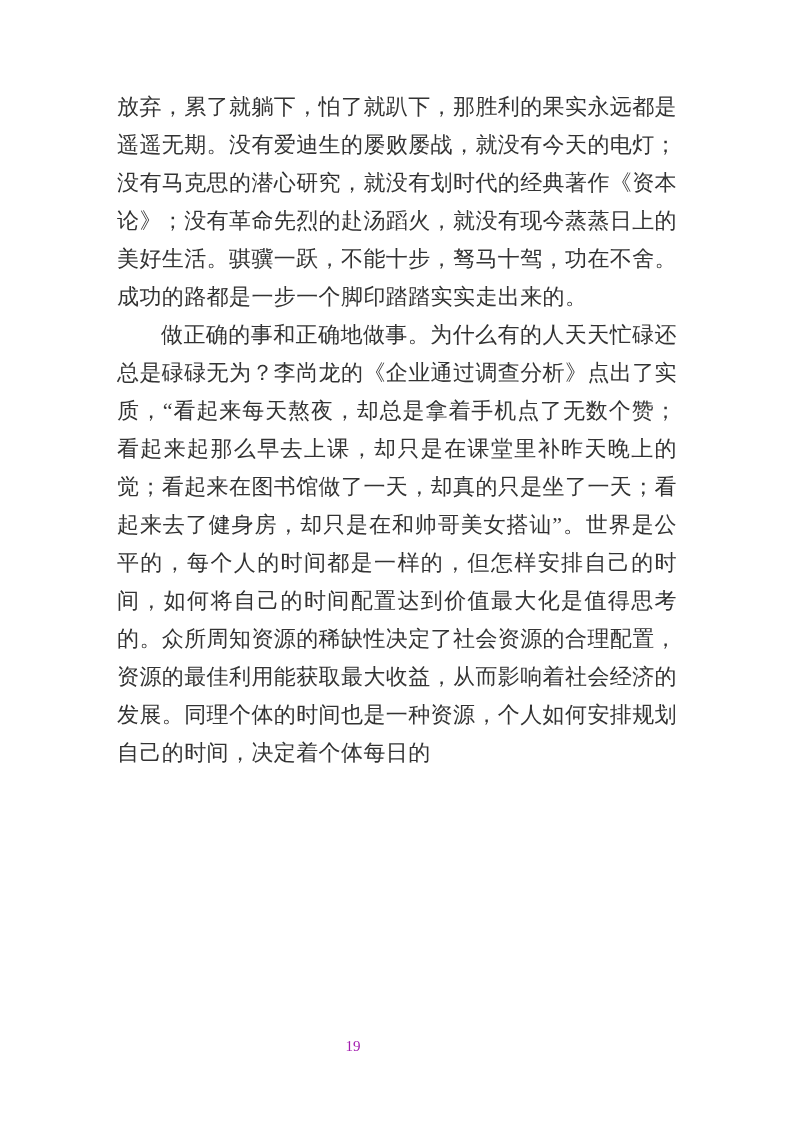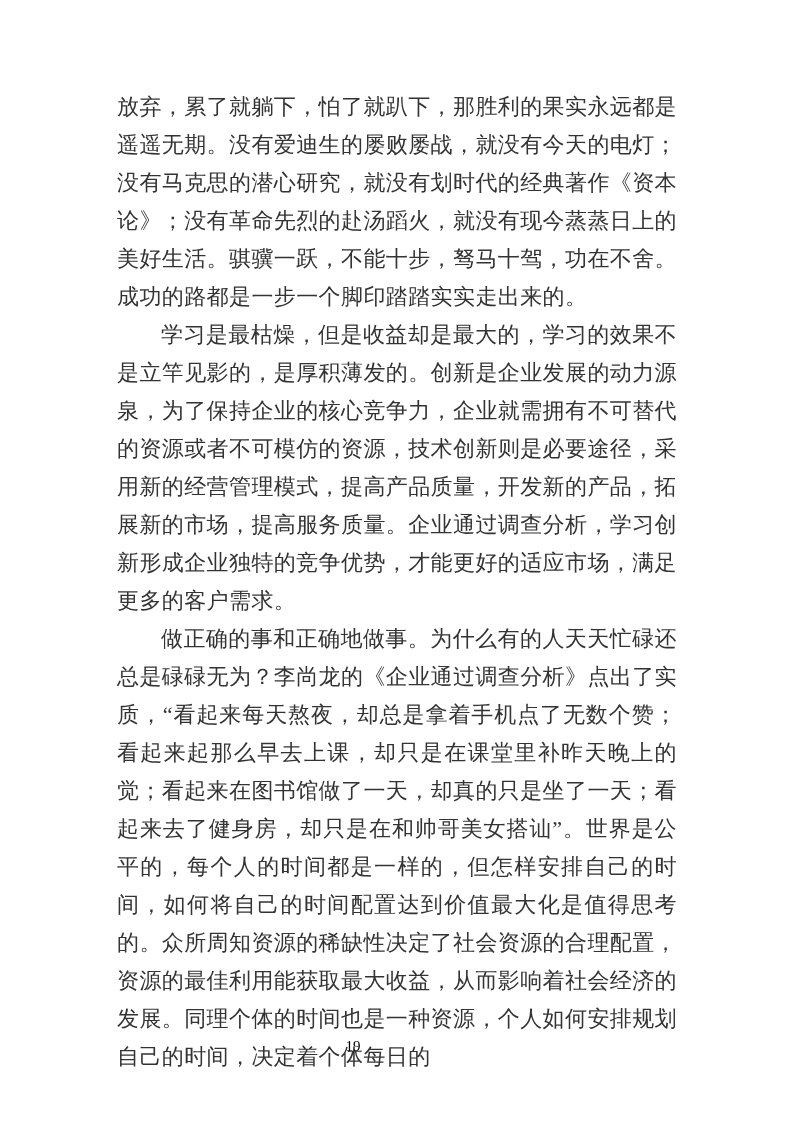--- a/index.html
+++ b/index.html
@@ -33,27 +33,26 @@
   .para.indent {
     text-indent: 2em;
   }
   .page-number {
     position: absolute;
     left: 0;
     right: 0;
     top: 1038px;
     text-align: center;
     font-size: 15px;
-    color: #000000;
+    color: #a21caf;
     font-family: "Liberation Serif", serif;
   }
 </style>
 </head>
 <body>
 
 <div class="page">
   <div class="content">
     <p class="para">放弃，累了就躺下，怕了就趴下，那胜利的果实永远都是遥遥无期。没有爱迪生的屡败屡战，就没有今天的电灯；没有马克思的潜心研究，就没有划时代的经典著作《资本论》；没有革命先烈的赴汤蹈火，就没有现今蒸蒸日上的美好生活。骐骥一跃，不能十步，驽马十驾，功在不舍。成功的路都是一步一个脚印踏踏实实走出来的。</p>
-    <p class="para indent">学习是最枯燥，但是收益却是最大的，学习的效果不是立竿见影的，是厚积薄发的。创新是企业发展的动力源泉，为了保持企业的核心竞争力，企业就需拥有不可替代的资源或者不可模仿的资源，技术创新则是必要途径，采用新的经营管理模式，提高产品质量，开发新的产品，拓展新的市场，提高服务质量。企业通过调查分析，学习创新形成企业独特的竞争优势，才能更好的适应市场，满足更多的客户需求。</p>
     <p class="para indent">做正确的事和正确地做事。为什么有的人天天忙碌还总是碌碌无为？李尚龙的《企业通过调查分析》点出了实质，“看起来每天熬夜，却总是拿着手机点了无数个赞；看起来起那么早去上课，却只是在课堂里补昨天晚上的觉；看起来在图书馆做了一天，却真的只是坐了一天；看起来去了健身房，却只是在和帅哥美女搭讪”。世界是公平的，每个人的时间都是一样的，但怎样安排自己的时间，如何将自己的时间配置达到价值最大化是值得思考的。众所周知资源的稀缺性决定了社会资源的合理配置，资源的最佳利用能获取最大收益，从而影响着社会经济的发展。同理个体的时间也是一种资源，个人如何安排规划自己的时间，决定着个体每日的</p>
   </div>
   <div class="page-number">19</div>
 </div>
 
 </body></html>

